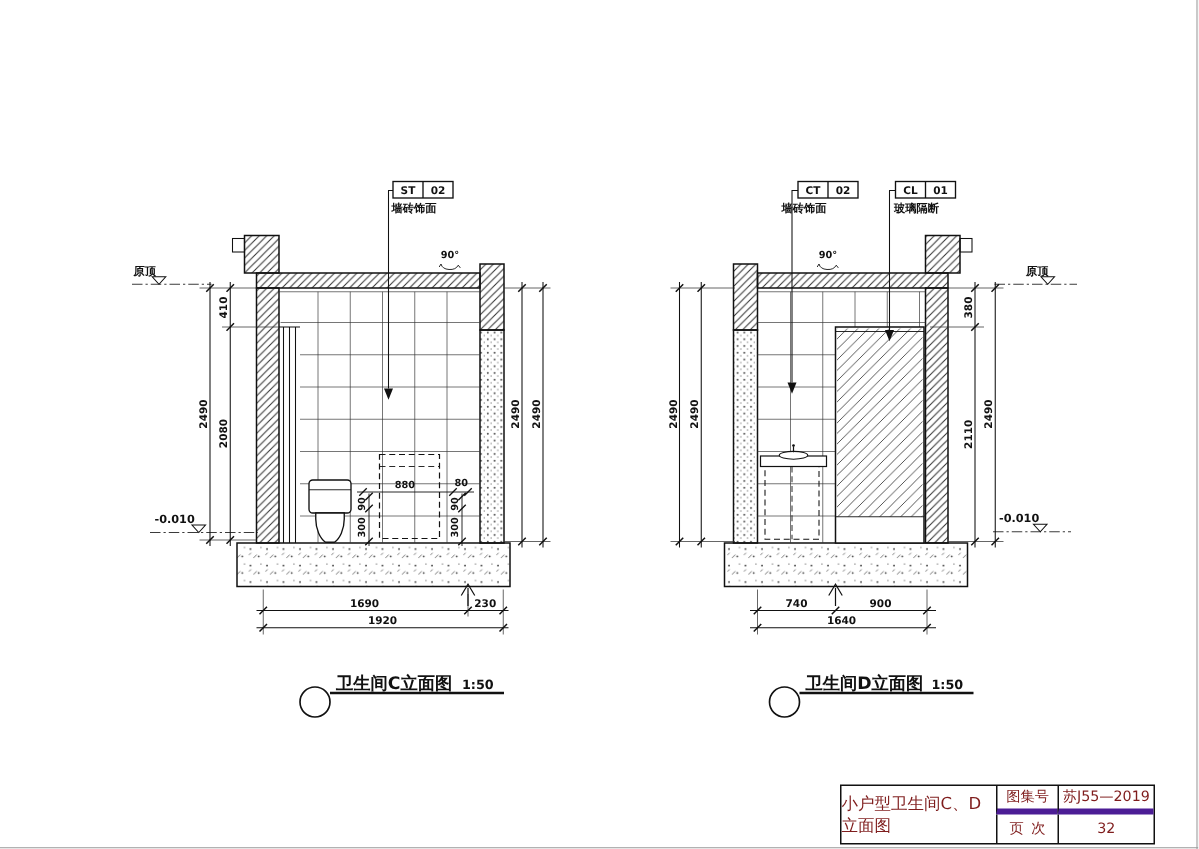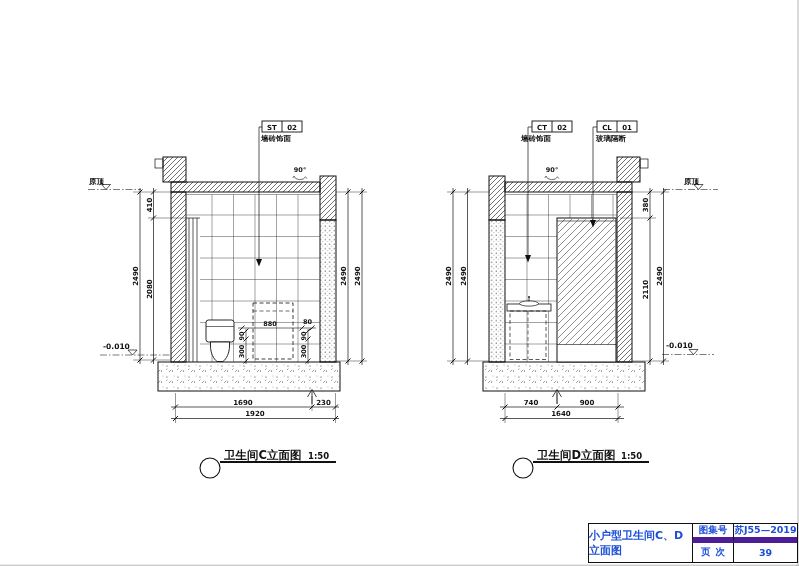--- a/index.html
+++ b/index.html
@@ -3,26 +3,26 @@
 <meta charset="utf-8">
 <style>
   html,body{margin:0;padding:0;background:#e8e8e8;}
   .sheet{position:relative;width:799px;height:566px;background:#ffffff;overflow:hidden;
          font-family:"DejaVu Sans","Liberation Sans",sans-serif;padding-left:28px;}
   .sheet svg{position:absolute;left:0;top:0;}
   svg text{fill:#111;font-weight:600;font-family:"DejaVu Sans","Liberation Sans",sans-serif;}
   .t65{font-size:6.5px}.t7{font-size:7px}.t75{font-size:7.5px}
   .t11{font-size:11.5px;font-weight:bold}.t85{font-size:8.5px;font-weight:bold}
   .mid{text-anchor:middle}
-  .tblock{position:absolute;left:588px;top:523px;width:210px;height:40px;border:1.5px solid #111;
+  .tblock{position:absolute;left:560px;top:523px;width:210px;height:40px;border:1.5px solid #111;
           box-sizing:border-box;display:grid;grid-template-columns:103px 41px 1fr;
-          grid-template-rows:1fr 1fr;color:#1d4ed8;font-weight:bold;background:#fff;}
+          grid-template-rows:1fr 1fr;color:#7f1d1d;font-weight:normal;background:#fff;}
   .tb-title{grid-row:1/3;display:flex;align-items:center;justify-content:center;font-size:11px;}
   .tb-cell{border-left:1px solid #111;display:flex;align-items:center;justify-content:center;font-size:9.5px;}
-  .tb-top{border-bottom:6px solid #4c1d95;}
+  .tb-top{border-bottom:4px solid #4c1d95;}
   .sp{letter-spacing:5px;text-indent:5px;}
 </style>
 </head>
 <body>
 
 <div class="sheet">
 
 <svg width="799" height="566" viewBox="0 0 799 566">
   <defs>
     <pattern id="h45" width="5" height="5" patternUnits="userSpaceOnUse">
@@ -245,16 +245,16 @@
       <text class="t85" x="621" y="459">1:50</text>
     </g>
   </g>
 </svg>
 
 <div class="tblock">
   <div class="tb-title">小户型卫生间C、D立面图</div>
   <div class="tb-cell tb-top">图集号</div>
   <div class="tb-cell tb-top">苏J55—2019</div>
   <div class="tb-cell sp">页次</div>
-  <div class="tb-cell">39</div>
+  <div class="tb-cell">32</div>
 </div>
 
 </div>
 
 </body></html>

